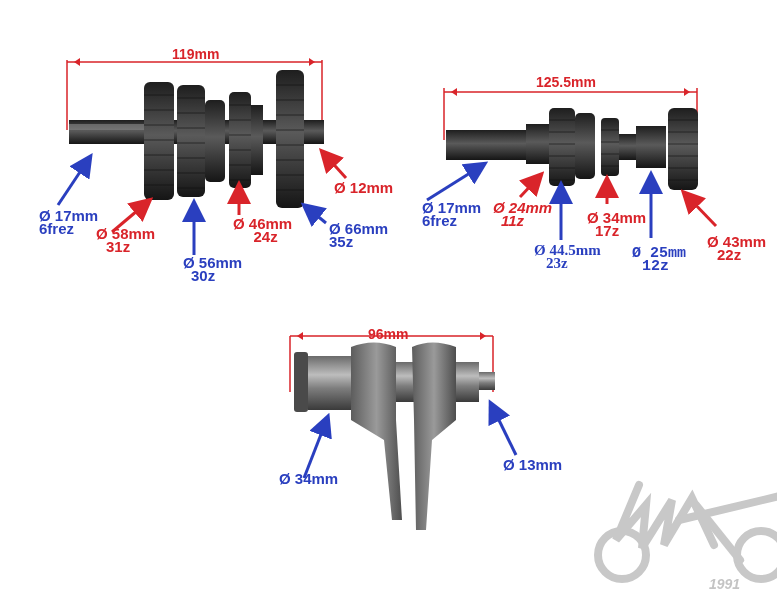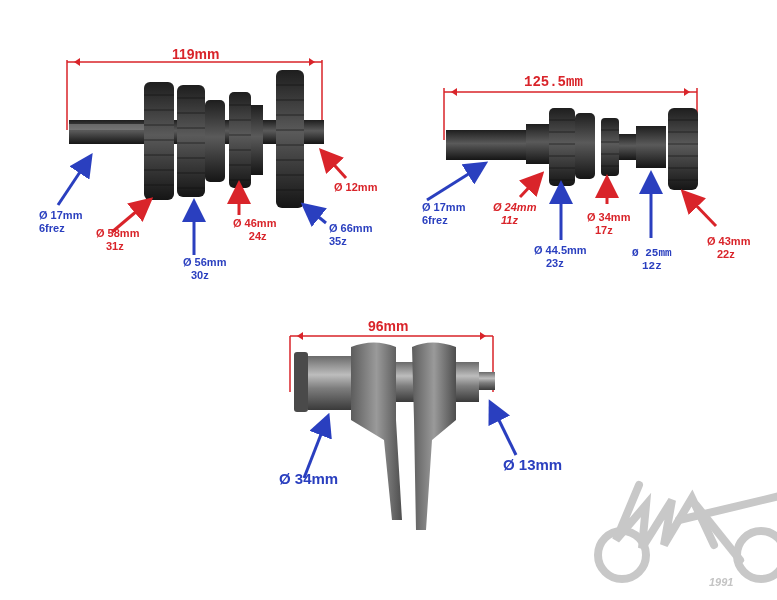--- a/index.html
+++ b/index.html
@@ -1,25 +1,25 @@
 <!DOCTYPE html>
 <html><head>
 <meta charset="utf-8">
 <style>
   html,body{margin:0;padding:0;background:#fff;}
   body{width:777px;height:600px;position:relative;overflow:hidden;font-family:"Liberation Sans",sans-serif;}
   .stage{position:absolute;left:0;top:0;width:777px;height:464px;margin-left:24px;}
-  .lbl{position:absolute;font-weight:bold;font-size:11px;line-height:13px;white-space:nowrap;}
+  .lbl{position:absolute;font-weight:bold;font-size:15px;line-height:13px;white-space:nowrap;}
   .lbl .sub{display:block;}
   .red{color:#d9242a;}
   .blue{color:#2a3fbf;}
   .dim{position:absolute;font-weight:bold;font-size:14px;color:#d9242a;white-space:nowrap;}
   .big{font-size:15px;}
   svg{position:absolute;left:0;top:0;}
-  .logo-year{position:absolute;font-style:italic;font-weight:bold;font-size:11px;color:#c4c4c4;}
+  .logo-year{position:absolute;font-style:italic;font-weight:bold;font-size:14px;color:#c4c4c4;}
 </style>
 </head>
 <body>
 
 <div class="stage">
 
 <svg width="777" height="600">
   <defs>
     <marker id="arR" markerWidth="8" markerHeight="8" refX="4" refY="4" orient="auto">
           <path d="M0,0 L8,4 L0,8 z" fill="#d9242a"></path>
@@ -111,33 +111,33 @@
   <g fill="none" stroke="#c8c8c8" stroke-width="8" stroke-linecap="round">
     <circle cx="598" cy="555" r="24"></circle>
     <circle cx="737" cy="555" r="24"></circle>
     <path d="M615,485 L592,540 L622,505 L618,548 L648,500 L640,545 L668,498 L690,545"></path>
     <path d="M655,520 L760,495"></path>
     <path d="M672,505 L716,560"></path>
   </g>
 </svg>
 
 <div class="dim" style="left:148px;top:46px;">119mm</div>
-<div class="dim" style="left:500px;top:74px;font-family:Liberation Mono, monospace;">125.5mm</div>
-<div class="dim" style="left:344px;top:318px;text-align:right;">96mm</div>
+<div class="dim" style="left:512px;top:74px;">125.5mm</div>
+<div class="dim" style="left:344px;top:326px;text-align:right;">96mm</div>
 
 <div class="lbl blue" style="left:15px;top:209px;"><span>Ø 17mm</span><span class="sub">6frez</span></div>
 <div class="lbl red" style="left:72px;top:227px;"><span>Ø 58mm</span><span class="sub" style="padding-left:10px">31z</span></div>
 <div class="lbl blue" style="left:159px;top:256px;"><span>Ø 56mm</span><span class="sub" style="padding-left:8px">30z</span></div>
 <div class="lbl red" style="left:209px;top:217px;text-align:center;"><span>Ø 46mm</span><span class="sub" style="padding-left:6px">24z</span></div>
 <div class="lbl blue" style="left:305px;top:222px;"><span>Ø 66mm</span><span class="sub">35z</span></div>
 <div class="lbl red" style="left:310px;top:181px;"><span>Ø 12mm</span></div>
 
 <div class="lbl blue" style="left:398px;top:201px;"><span>Ø 17mm</span><span class="sub">6frez</span></div>
 <div class="lbl red" style="left:469px;top:201px;font-style:italic;"><span>Ø 24mm</span><span class="sub" style="padding-left:8px">11z</span></div>
-<div class="lbl blue" style="left:510px;top:244px;"><span>Ø 44.5mm</span><span class="sub" style="padding-left:12px">23z</span></div>
+<div class="lbl blue" style="left:510px;top:244px;font-family:Liberation Serif, serif;"><span>Ø 44.5mm</span><span class="sub" style="padding-left:12px">23z</span></div>
 <div class="lbl red" style="left:563px;top:211px;"><span>Ø 34mm</span><span class="sub" style="padding-left:8px">17z</span></div>
 <div class="lbl blue" style="left:608px;top:247px;font-family:Liberation Mono, monospace;"><span>Ø 25mm</span><span class="sub" style="padding-left:10px">12z</span></div>
 <div class="lbl red" style="left:683px;top:235px;"><span>Ø 43mm</span><span class="sub" style="padding-left:10px">22z</span></div>
 
 <div class="lbl blue big" style="left:255px;top:472px;">Ø 34mm</div>
 <div class="lbl blue big" style="left:479px;top:458px;">Ø 13mm</div>
 
 <div class="logo-year" style="left:685px;top:576px;">1991</div>
 
 </div>

